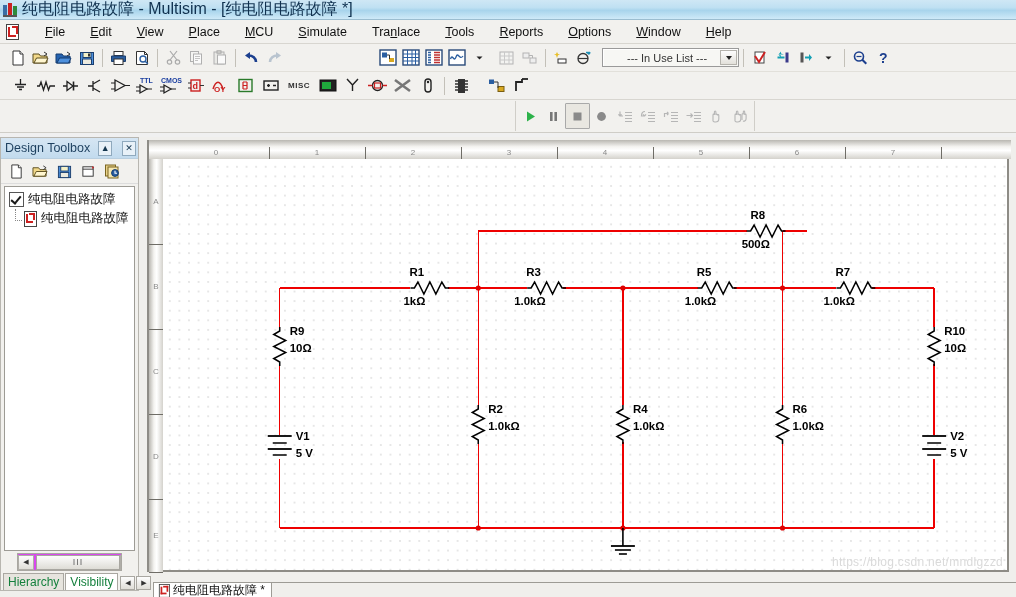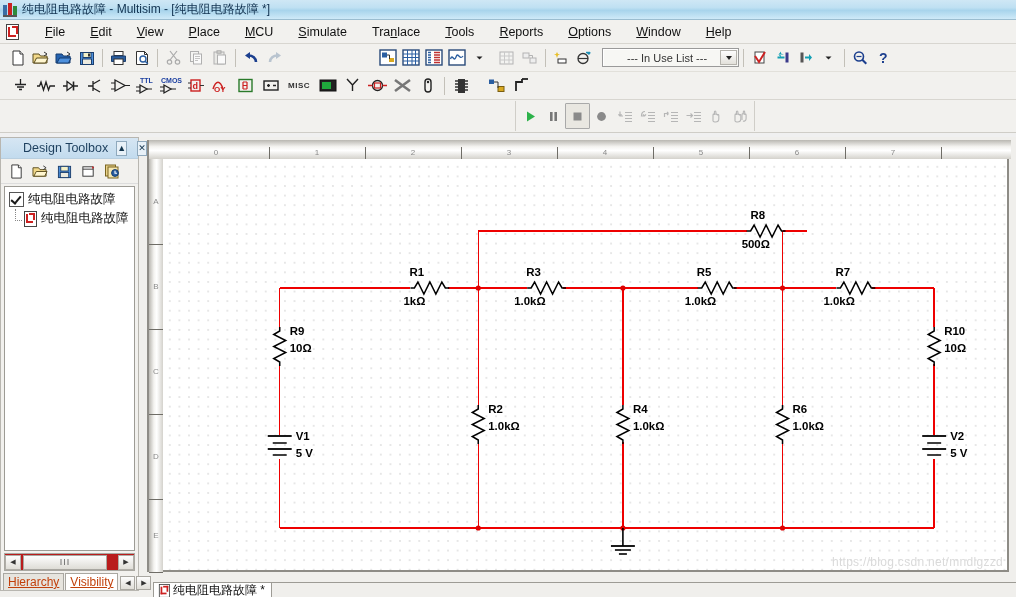--- a/index.html
+++ b/index.html
@@ -19,21 +19,21 @@
     padding-left:3px;
   }
   .titlebar .ticon{
     width:15px;height:14px;margin-right:4px;flex:0 0 auto;position:relative;
   }
   .titlebar .ticon i{position:absolute;display:block;}
   .titlebar .ticon .b1{left:0;top:2px;width:4px;height:10px;background:#3a6ea5;}
   .titlebar .ticon .b2{left:5px;top:0px;width:4px;height:12px;background:#cc2222;}
   .titlebar .ticon .b3{left:10px;top:3px;width:4px;height:9px;background:#2e8b3c;}
   .titlebar .ticon .b4{left:0;top:12px;width:14px;height:2px;background:#555;}
-  .titletext{font-size:12px;color:#10314f;white-space:nowrap;}
+  .titletext{font-size:16px;color:#10314f;white-space:nowrap;}
 
   
   .menubar{
     height:23px;display:flex;align-items:center;
     background:#f2f1ee;border-bottom:1px solid #d8d6d0;
     padding-left:4px;
   }
   .menu-doc-icon{
     width:17px;height:17px;position:relative;margin-right:6px;flex:0 0 auto;
   }
@@ -101,21 +101,21 @@
     background:#f0efec;display:flex;
   }
 
   
   .dtb{
     width:137px;height:452px;background:#f2f1ee;border:1px solid #b8b6b0;
     display:flex;flex-direction:column;position:relative;margin:0;
   }
   .dtb-title{
     height:20px;background:linear-gradient(to bottom,#d6e6f3,#c2dbee);
-    display:flex;align-items:center;padding-left:22px;font-size:12.5px;color:#1d3f5e;
+    display:flex;align-items:center;padding-left:4px;font-size:12.5px;color:#1d3f5e;
     border-bottom:1px solid #b9cfe0;
     gap:8px;
   }
   .dtb-title .tt{flex:1;white-space:nowrap;}
   .dtb-btn{
     width:13px;height:13px;border:1px solid #8fa9bd;background:#e8f1f8;
     margin-right:2px;display:flex;align-items:center;justify-content:center;
     font-size:9px;line-height:9px;color:#14364f;
   }
   .dtb-tools{
@@ -140,36 +140,36 @@
   .dashline{position:absolute;left:10px;top:22px;width:1px;height:12px;border-left:1px dotted #888;}
   .dashline2{position:absolute;left:10px;top:33px;width:7px;height:1px;border-top:1px dotted #888;}
   .treedoc{
     width:14px;height:15px;position:relative;flex:0 0 auto;
   }
   .treedoc .pg{position:absolute;left:1px;top:0;width:11px;height:14px;background:#fff;border:1px solid #444;}
   .treedoc .rd{position:absolute;left:3px;top:3px;width:5px;height:7px;border-left:2px solid #cc2020;border-bottom:2px solid #cc2020;}
   .treedoc .rd2{position:absolute;left:6px;top:2px;width:4px;height:5px;border-top:2px solid #cc2020;border-right:2px solid #cc2020;}
 
   .dtb-scroll{
-    height:16px;margin:2px 3px;border:1px solid #a9a7a1;background:#b91c1c;
+    height:16px;margin:2px 16px;border:1px solid #a9a7a1;background:#d946ef;
     display:flex;align-items:center;justify-content:space-between;position:relative;
   }
   .dtb-scroll .sarr{width:14px;height:13px;display:flex;align-items:center;justify-content:center;
     background:linear-gradient(#fdfdfd,#e0ded8);border:1px solid #b0aea8;font-size:7px;color:#333;}
   .dtb-scroll .thumb{
     position:absolute;left:18px;width:82px;height:13px;
     background:linear-gradient(#fdfdfd,#dedcd6);border:1px solid #a8a6a0;
     display:flex;align-items:center;justify-content:center;font-size:9px;color:#666;letter-spacing:1px;
   }
   .dtb-tabs{
     height:17px;display:flex;align-items:flex-end;padding-left:2px;font-size:12px;
   }
   .dtb-tab{
     padding:1px 4px 1px 4px;border:1px solid #a9a7a1;border-bottom:none;
-    background:#e6e4de;color:#c2410c;margin-right:1px;text-decoration:underline;
+    background:#e6e4de;color:#15803d;margin-right:1px;
   }
   .dtb-tab.active{background:#fff;margin-top:36px;}
   .dtb-tabarrows{display:flex;align-items:center;}
   .dtb-tabarrows div{width:13px;height:12px;border:1px solid #a9a7a1;background:linear-gradient(#fdfdfd,#e0ded8);
     display:flex;align-items:center;justify-content:center;font-size:7px;color:#333;margin-left:1px;}
 
   
   .canvaswrap{
     flex:1;position:relative;margin-left:8px;margin-top:0;
   }

